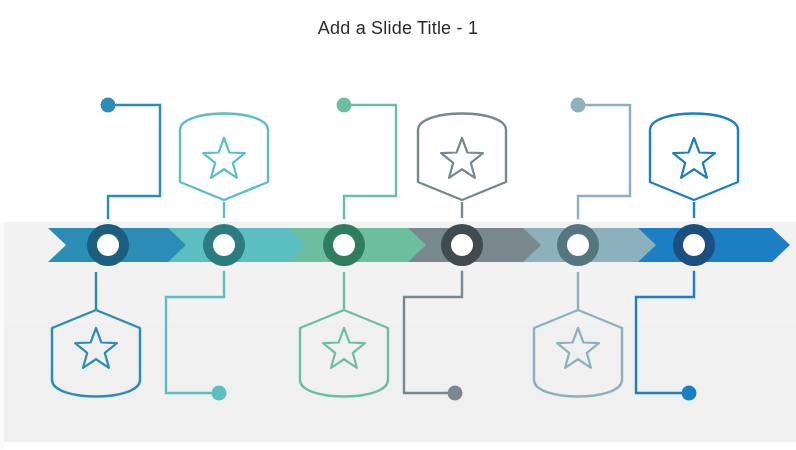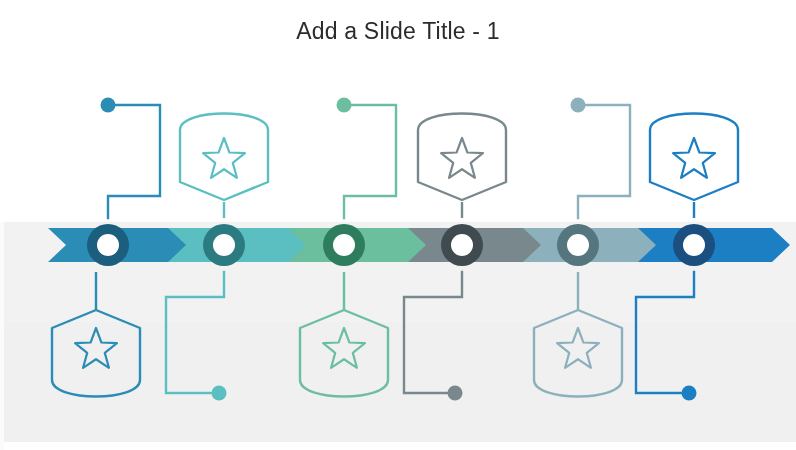--- a/index.html
+++ b/index.html
@@ -25,21 +25,21 @@
     background:#ffffff;
   }
   .band-left{
     position:absolute;left:0;top:222px;width:4px;height:228px;
     background:#fbfbfb;
   }
 
   #title{
     position:absolute;left:0;top:18px;width:796px;
     text-align:center;
-    font-size:23px;
+    font-size:18px;
     color:#2b2b2b;
     font-weight:400;
     letter-spacing:0.2px;
     white-space:nowrap;
   }
 
   svg.layer{
     position:absolute;left:0;top:0;width:796px;height:450px;
     overflow:visible;
   }

